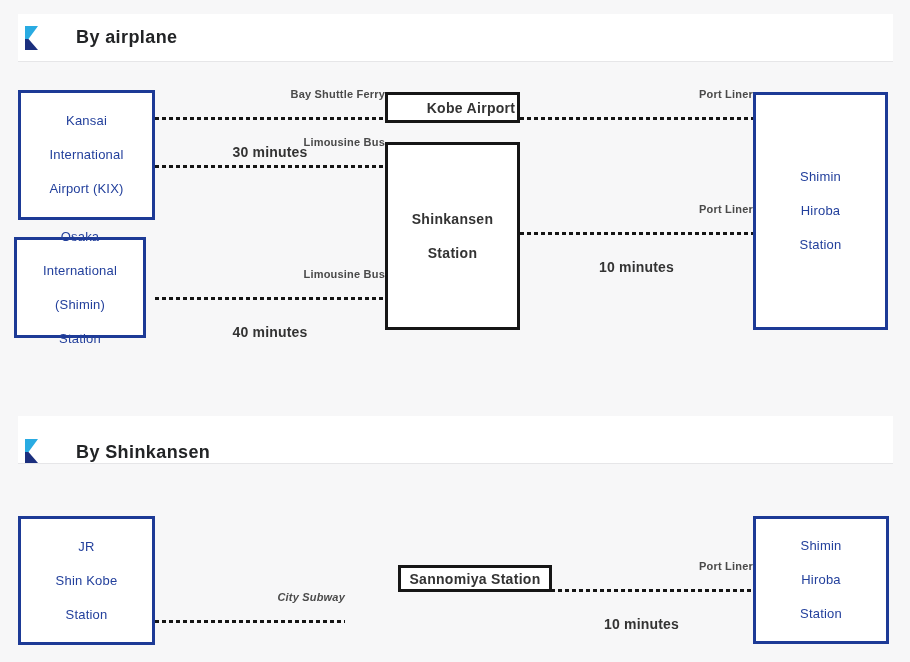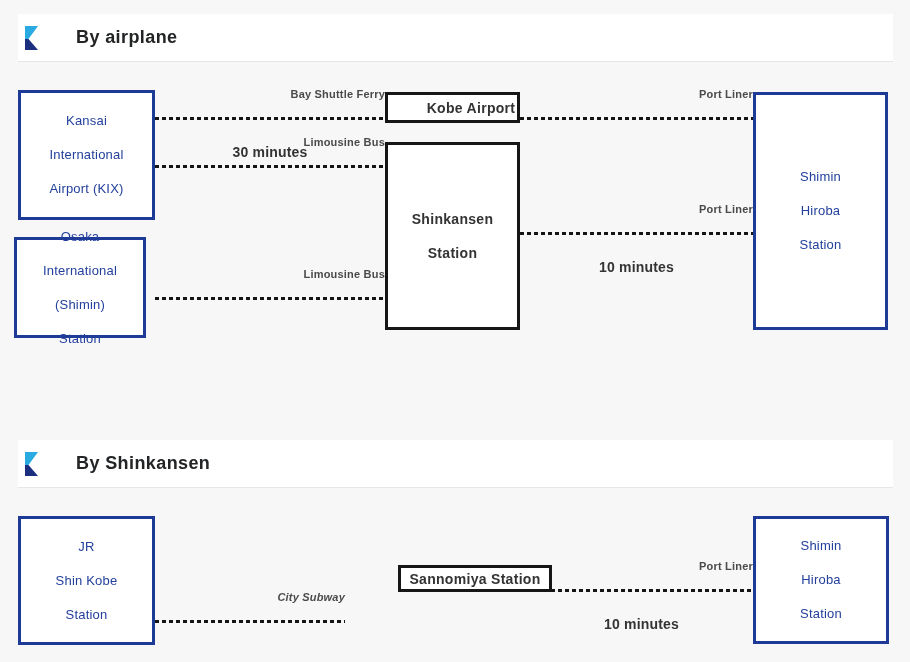--- a/index.html
+++ b/index.html
@@ -11,21 +11,21 @@
   }
   .abs{position:absolute;gap:12px;}
 
   
   .section-header{
     left:18px;width:875px;height:47px;background:#ffffff;
     border-bottom:1px solid #e6e6e8;
     display:flex;align-items:center;
   }
   .hdr-airplane{top:14px;}
-  .hdr-shinkansen{top:440px;}
+  .hdr-shinkansen{top:416px;align-items:flex-end;}
   .flag-icon{width:13px;height:24px;margin-left:7px;flex:0 0 auto;}
   .section-title{
     margin-left:26px;font-size:18px;font-weight:bold;color:#222426;
     letter-spacing:0.4px;
   }
 
   
   .node{
     background:#ffffff;box-sizing:border-box;
     display:flex;flex-direction:column;align-items:center;justify-content:center;
@@ -132,20 +132,21 @@
 
 <div class="abs edge e-port10">
   <span class="route">Port Liner</span>
   <span class="dotted-line"></span>
   <span class="duration">10 minutes</span>
 </div>
 
 <div class="abs edge e-limo40">
   <span class="route">Limousine Bus</span>
   <span class="dotted-line"></span>
+  <span class="duration">40 minutes</span>
 </div>
 
 <div class="abs section-header hdr-shinkansen">
   <svg class="flag-icon" viewBox="0 0 13 24" aria-hidden="true">
     <polygon points="0,0 13,0 3.5,13 0,13" fill="#29abe2"></polygon>
     <polygon points="0,13 3.5,13 13,24 0,24" fill="#1b2f7e"></polygon>
   </svg>
   <span class="section-title">By Shinkansen</span>
 </div>
 

